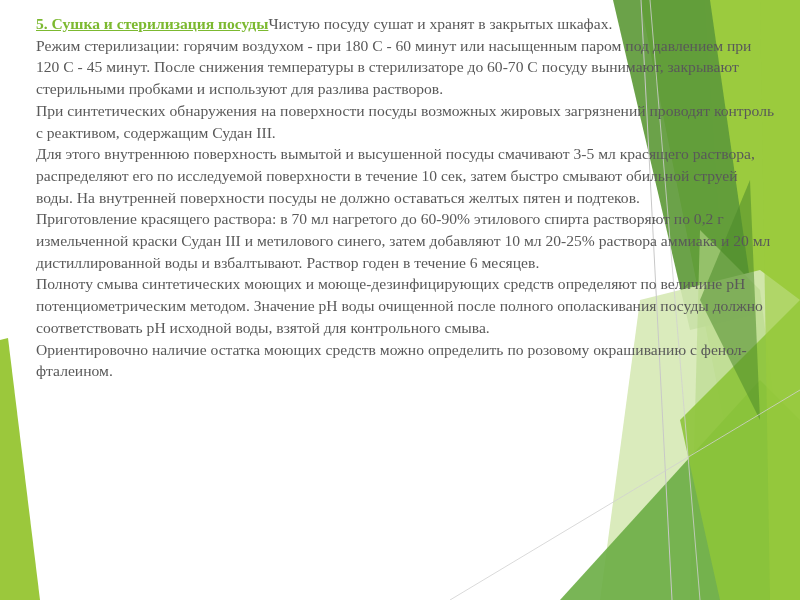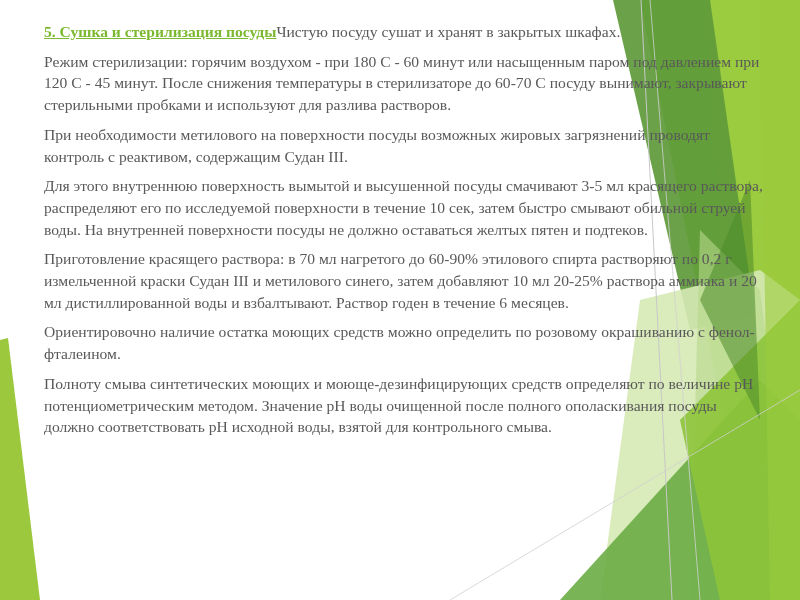--- a/index.html
+++ b/index.html
@@ -28,21 +28,21 @@
       position: absolute;
       left: 36px;
       top: 13px;
       width: 740px;
       font-family: "Liberation Serif", "DejaVu Serif", serif;
       font-size: 15.6px;
       line-height: 21.7px;
       color: #595959;
     }
     .para {
-      margin: 8px;
+      margin: 0;
       padding: 0;
     }
     .heading-link {
       color: #7cb930;
       font-weight: bold;
       text-decoration: underline;
       text-decoration-color: #7cb930;
       cursor: pointer;
     }
   </style>
@@ -69,20 +69,20 @@
     <line x1="641" y1="0" x2="672" y2="600" stroke="#c8c8c8" stroke-width="1"></line>
     <line x1="650" y1="0" x2="700" y2="600" stroke="#d0d0d0" stroke-width="0.8"></line>
     <line x1="450" y1="600" x2="800" y2="390" stroke="#d0d0d0" stroke-width="0.8"></line>
   </svg>
 
   <div class="content">
 
     <p class="para"><a class="heading-link">5. Сушка и стерилизация посуды</a><span>Чистую посуду сушат и хранят в закрытых шкафах.</span></p>
     <p class="para">Режим стерилизации: горячим воздухом - при 180 С - 60 минут или насыщенным паром под давлением при 120 С - 45 минут. После снижения температуры в стерилизаторе до 60-70 С посуду вынимают, закрывают стерильными пробками и используют для разлива растворов.</p>
 
-    <p class="para">При необходимости метилового на поверхности посуды возможных жировых загрязнений проводят контроль с реактивом, содержащим Судан III.</p>
+    <p class="para">При синтетических обнаружения на поверхности посуды возможных жировых загрязнений проводят контроль с реактивом, содержащим Судан III.</p>
     <p class="para">Для этого внутреннюю поверхность вымытой и высушенной посуды смачивают 3-5 мл красящего раствора, распределяют его по исследуемой поверхности в течение 10 сек, затем быстро смывают обильной струей воды. На внутренней поверхности посуды не должно оставаться желтых пятен и подтеков.</p>
     <p class="para">Приготовление красящего раствора: в 70 мл нагретого до 60-90% этилового спирта растворяют по 0,2 г измельченной краски Судан III и метилового синего, затем добавляют 10 мл 20-25% раствора аммиака и 20 мл дистиллированной воды и взбалтывают. Раствор годен в течение 6 месяцев.</p>
+    <p class="para">Полноту смыва синтетических моющих и моюще-дезинфицирующих средств определяют по величине pH потенциометрическим методом. Значение pH воды очищенной после полного ополаскивания посуды должно соответствовать pH исходной воды, взятой для контрольного смыва.</p>
     <p class="para">Ориентировочно наличие остатка моющих средств можно определить по розовому окрашиванию с фенол-фталеином.</p>
-    <p class="para">Полноту смыва синтетических моющих и моюще-дезинфицирующих средств определяют по величине pH потенциометрическим методом. Значение pH воды очищенной после полного ополаскивания посуды должно соответствовать pH исходной воды, взятой для контрольного смыва.</p>
 
   </div>
 </div>
 
 </body></html>

